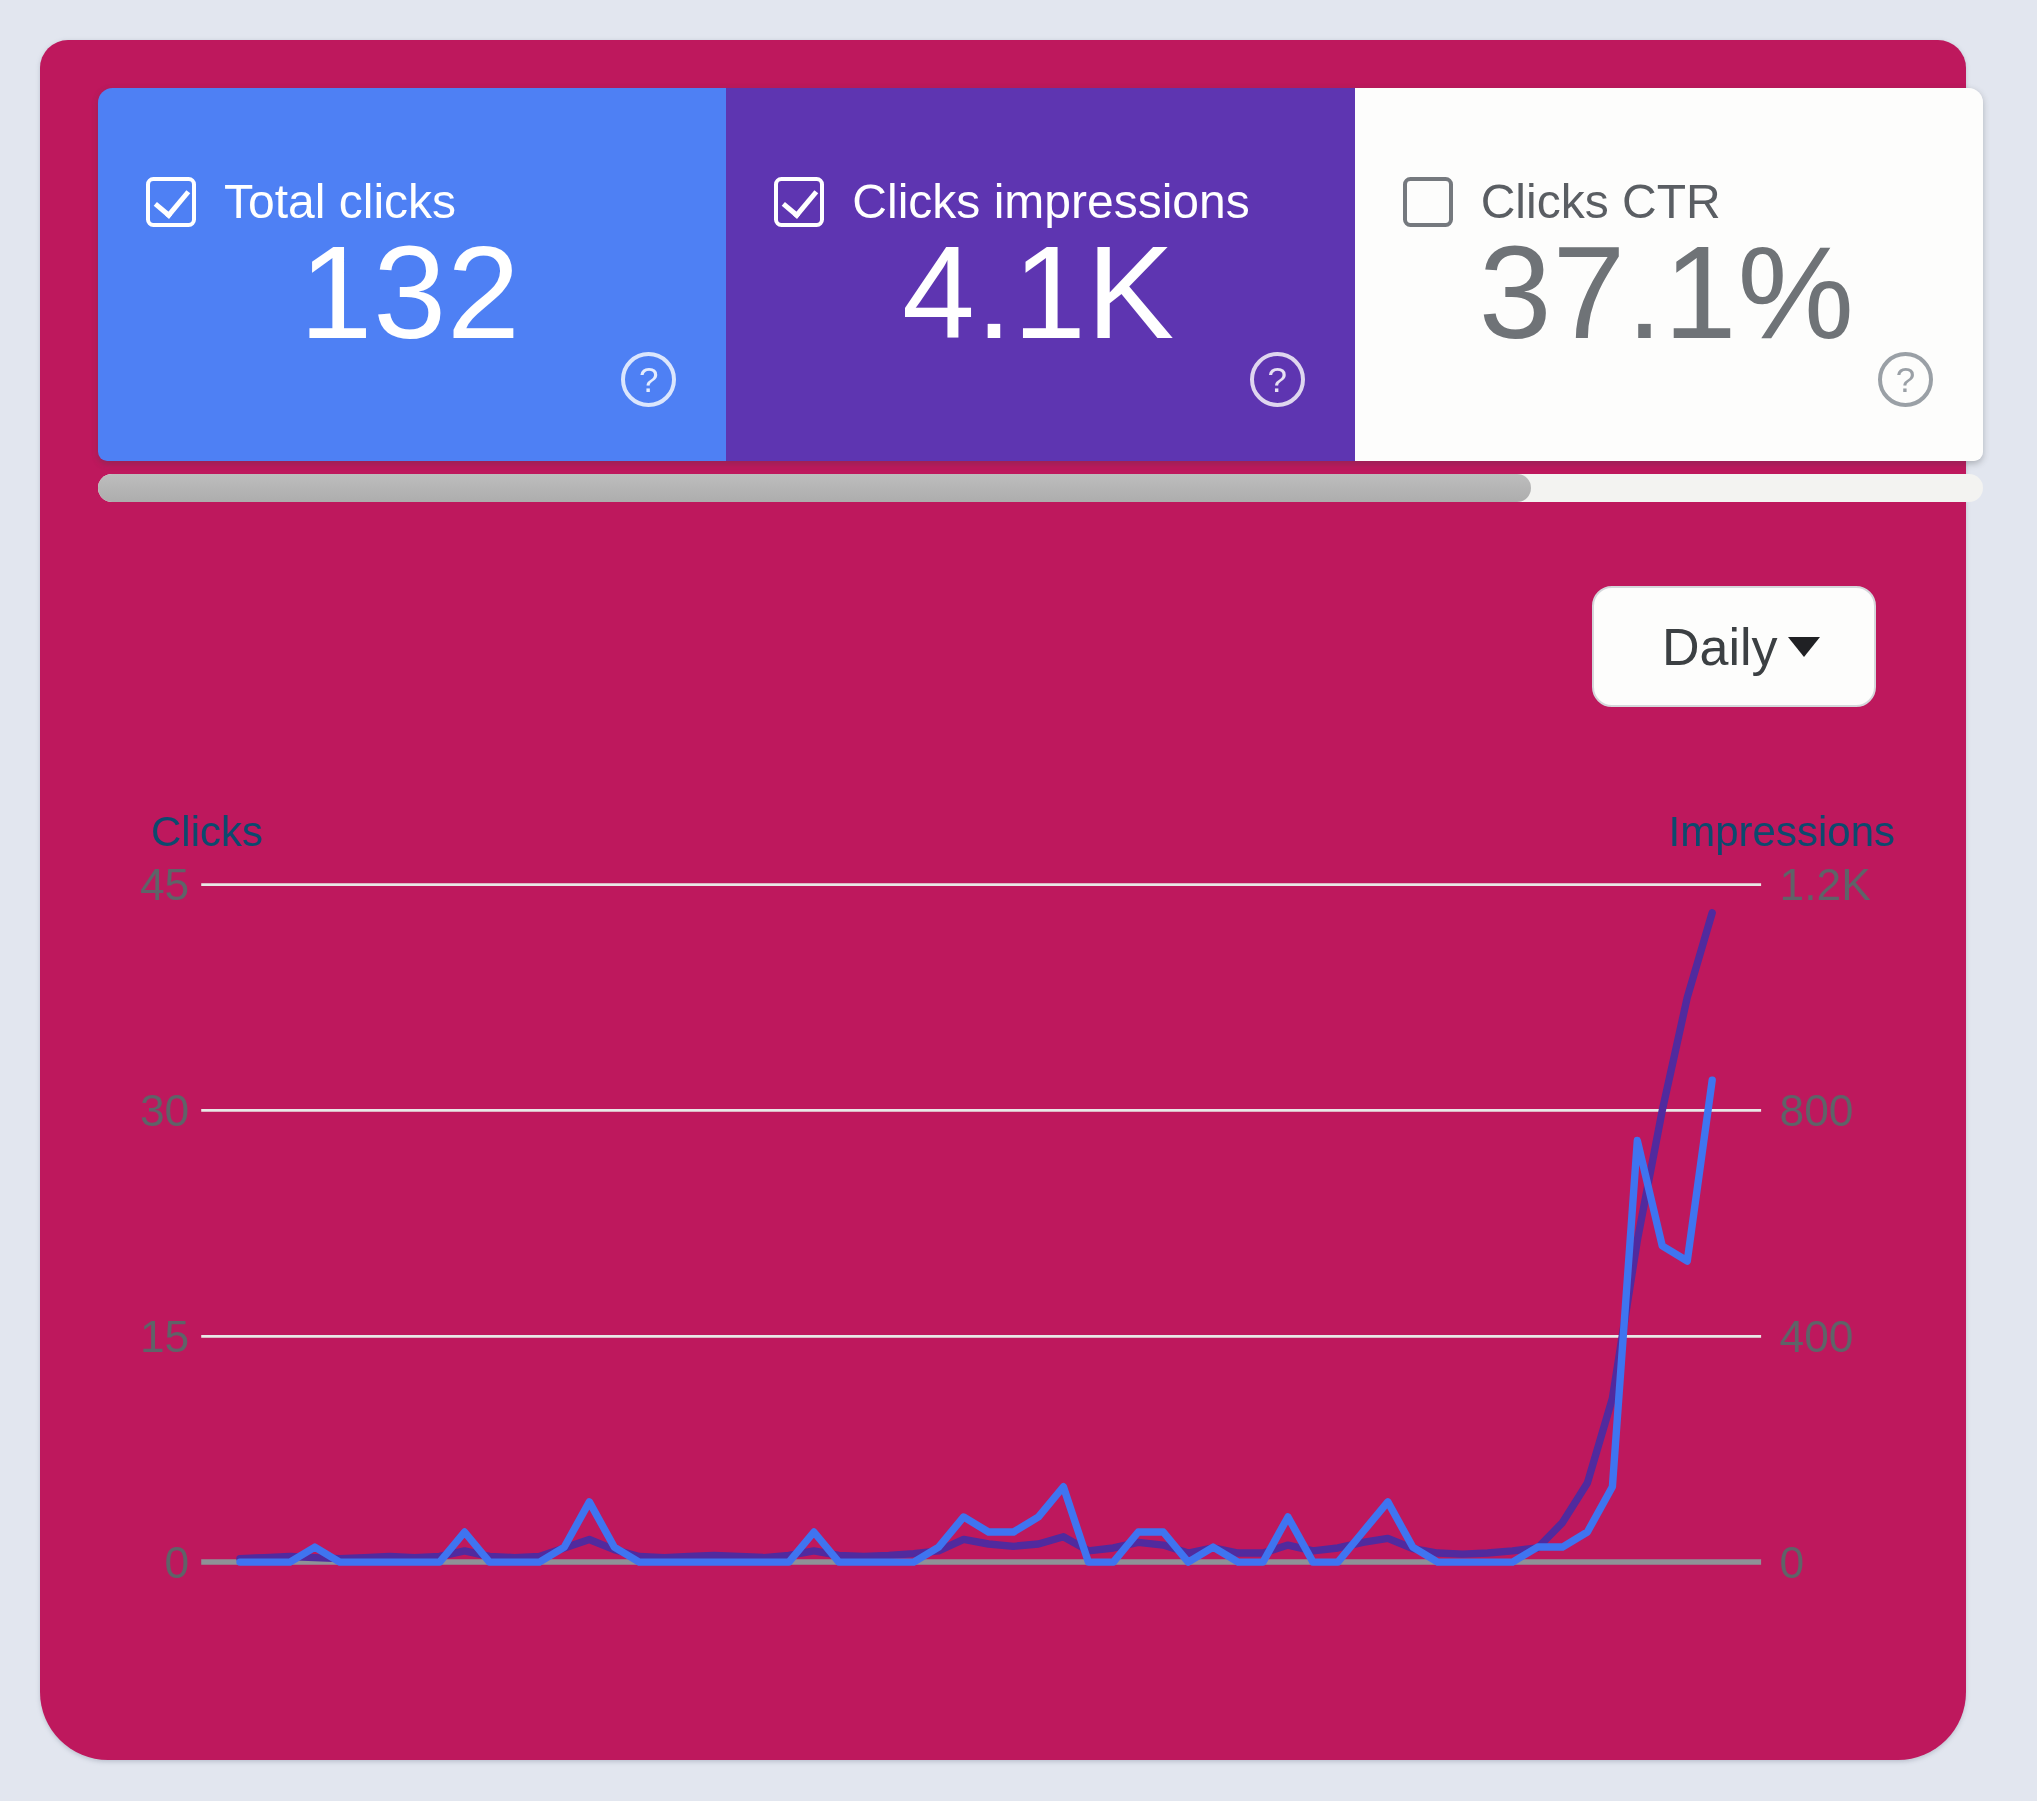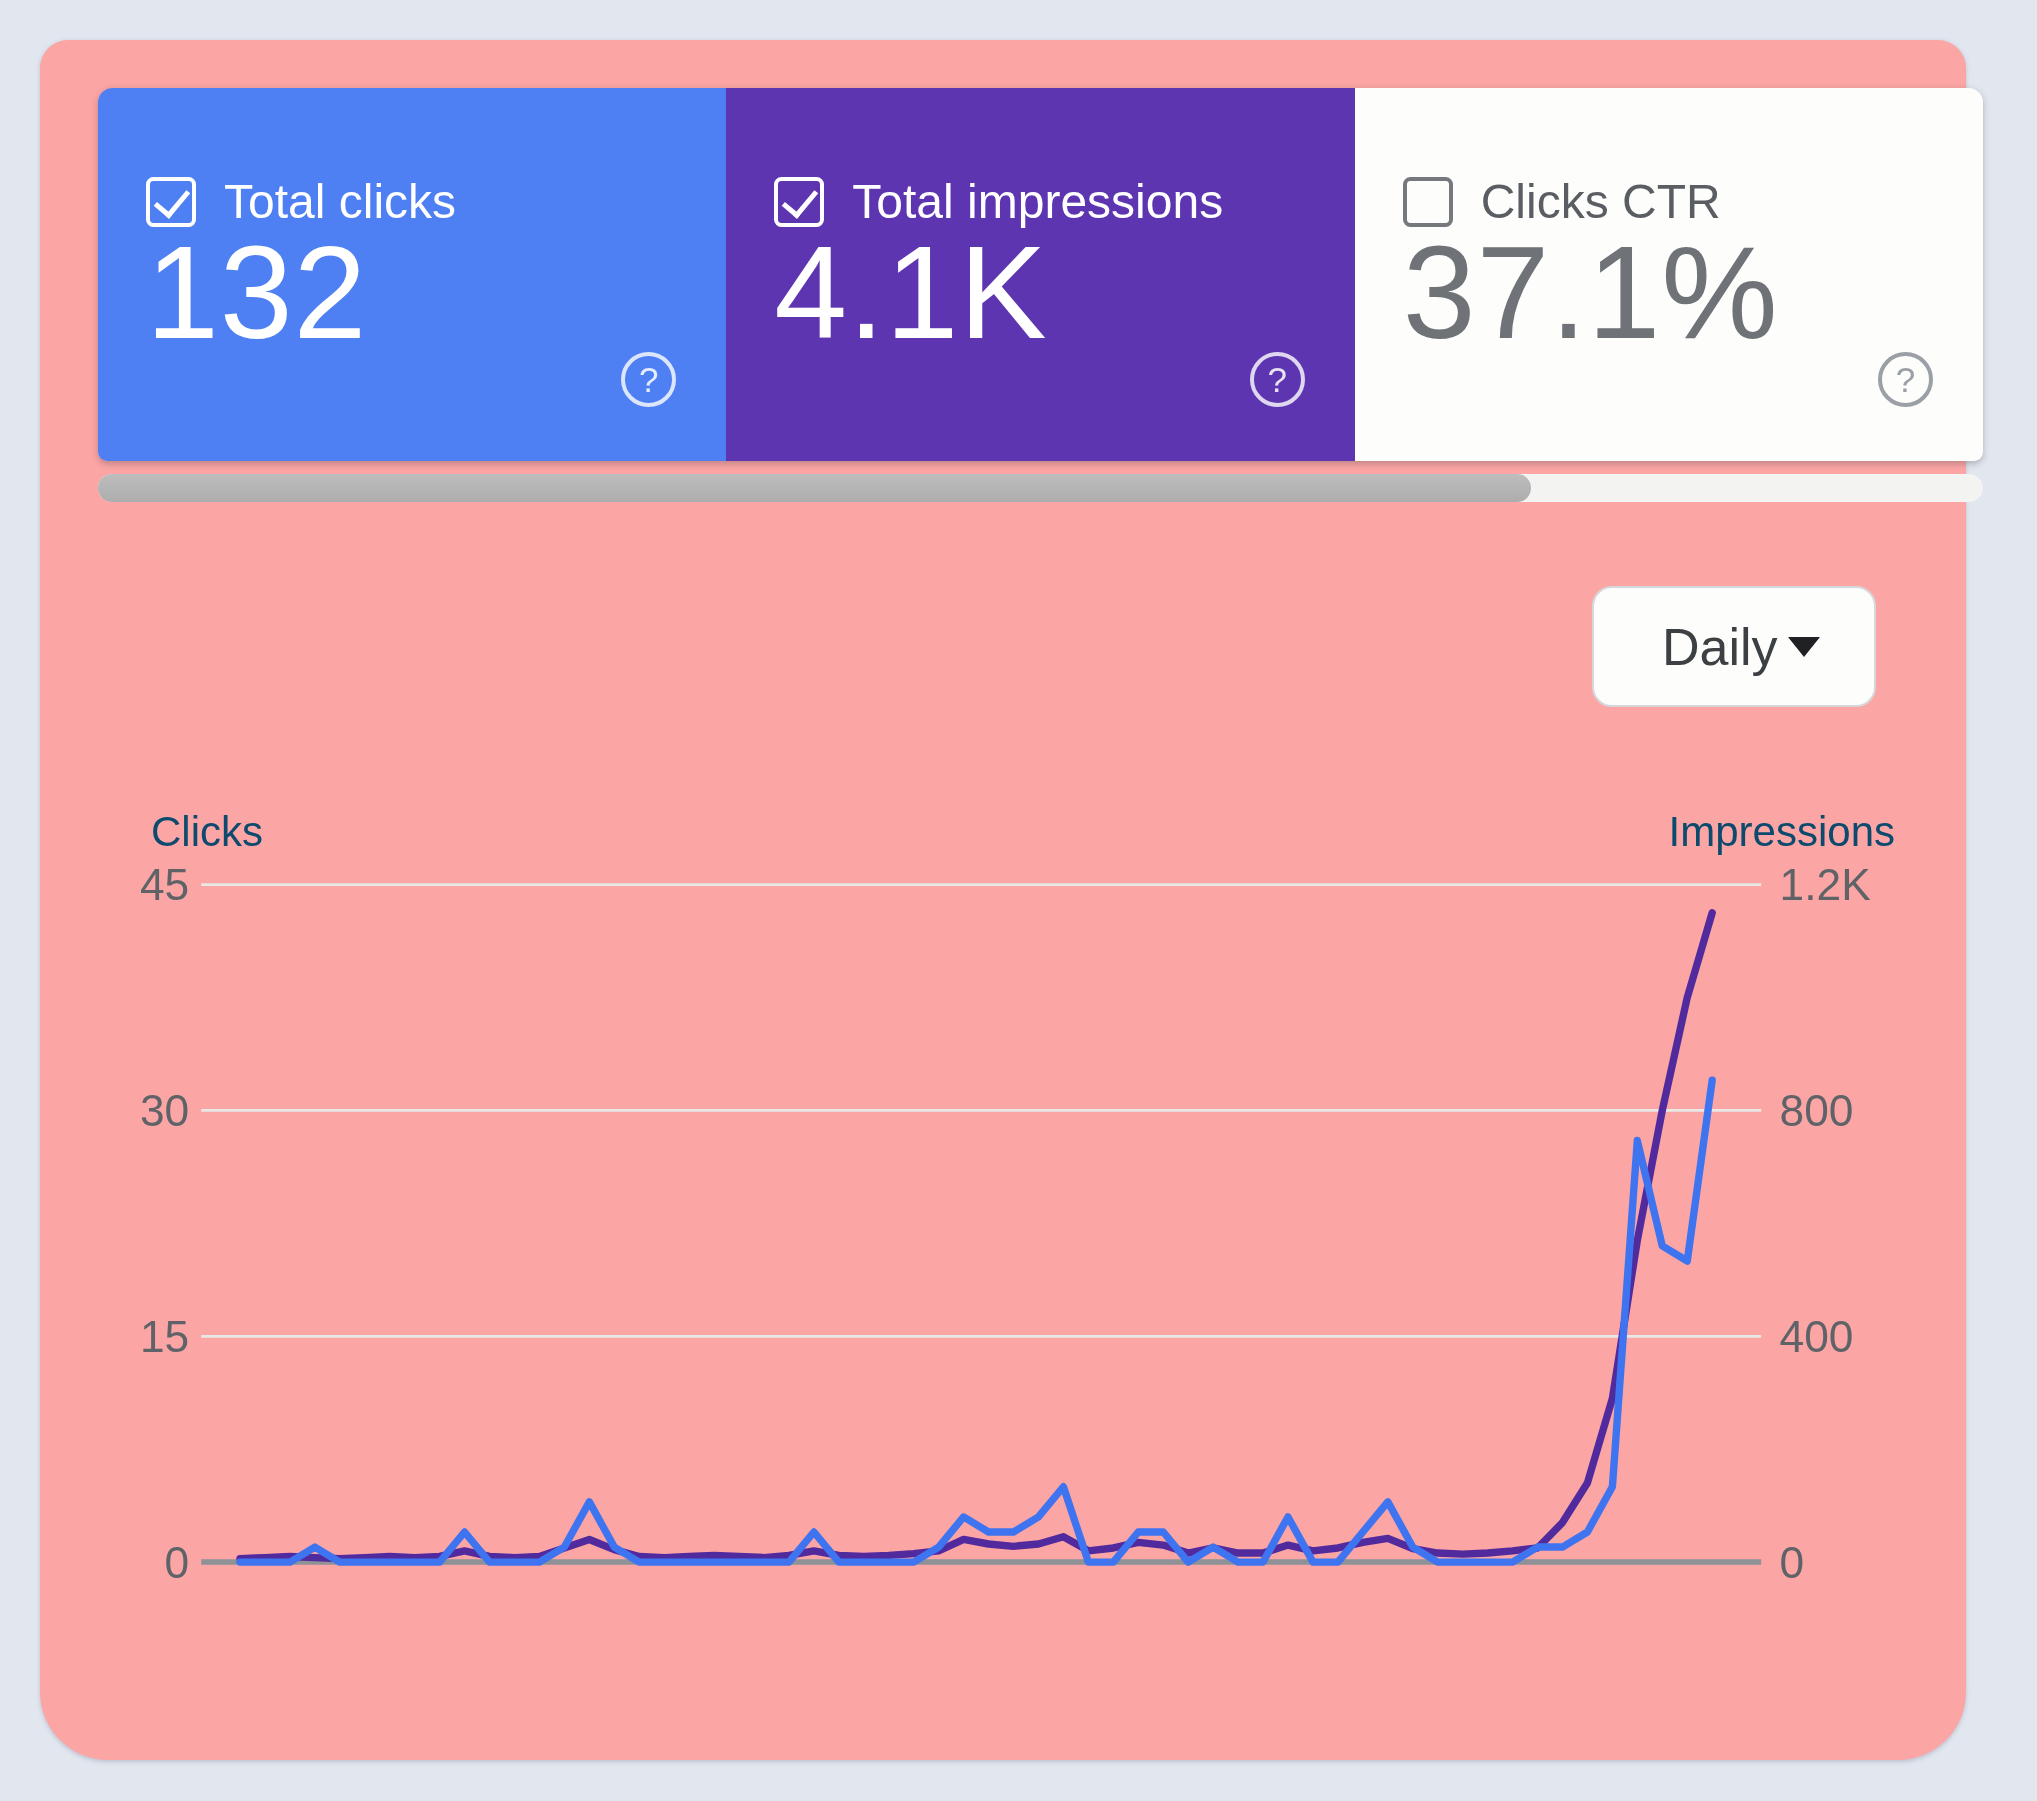--- a/index.html
+++ b/index.html
@@ -4,22 +4,23 @@
 <style>
   html,body{margin:0;padding:0;}
   body{
     width:2038px;height:1802px;position:relative;
     background:#e2e6ef;
     font-family:"Liberation Sans", sans-serif;
     overflow:hidden;
   }
   .panel{
     position:absolute;left:40px;top:40px;width:1926px;height:1720px;
-    background:#fca5a5;border-radius:28px 28px 68px 68px;
+    background:#be185d;border-radius:28px 28px 68px 68px;
     box-shadow:0 1.8px 4.6px rgba(120,130,150,.35);
+    text-align:center;
   }
   
   .card-row{
     position:absolute;left:58px;top:48px;width:1885px;height:373px;
     display:flex;border-radius:14.8px 14.8px 9.2px 9.2px;overflow:hidden;
     box-shadow:0 2.8px 6.5px rgba(60,64,67,.30);
   }
   .card{flex:1 1 0;position:relative;padding:89px 52px 0 48px;box-sizing:border-box;}
   .card.blue{background:#4e80f4;color:#fff;}
   .card.purple{background:#5e35b1;color:#fff;}
@@ -84,21 +85,21 @@
         <span class="checkbox checked"></span>
         <span class="card-label">Total clicks</span>
       </div>
       <div class="card-value">132</div>
       <div class="help">?</div>
     </div>
 
     <div class="card purple">
       <div class="card-head">
         <span class="checkbox checked"></span>
-        <span class="card-label">Total impressions</span>
+        <span class="card-label">Clicks impressions</span>
       </div>
       <div class="card-value">4.1K</div>
       <div class="help">?</div>
     </div>
 
     <div class="card white">
       <div class="card-head">
         <span class="checkbox"></span>
         <span class="card-label">Clicks CTR</span>
       </div>

